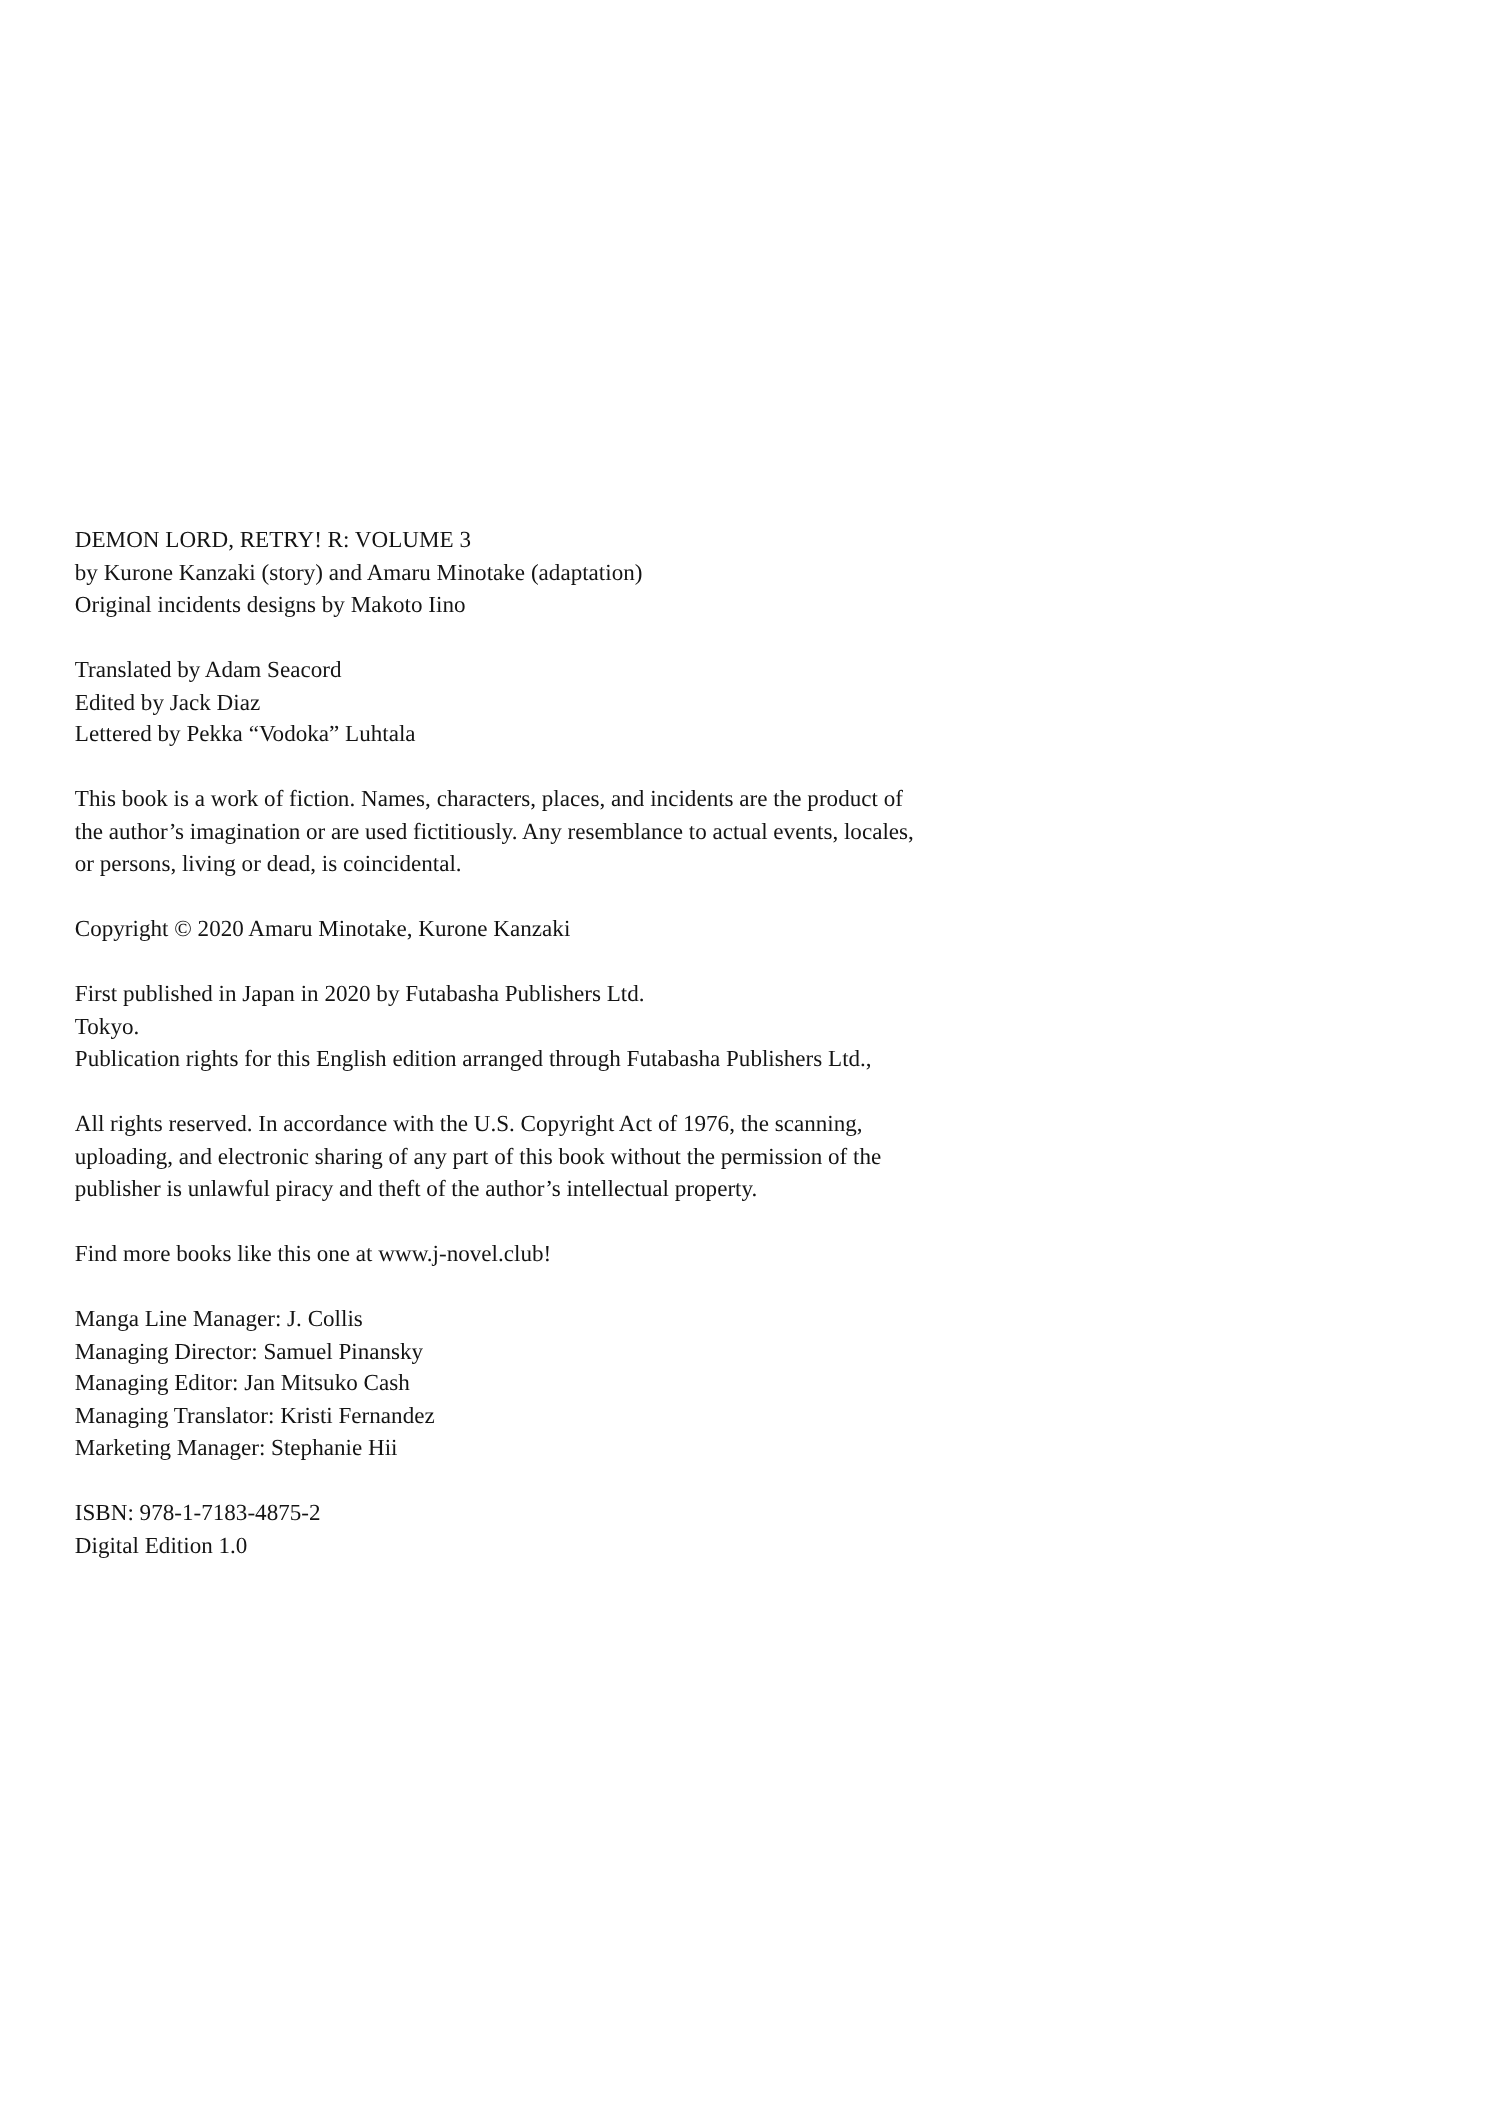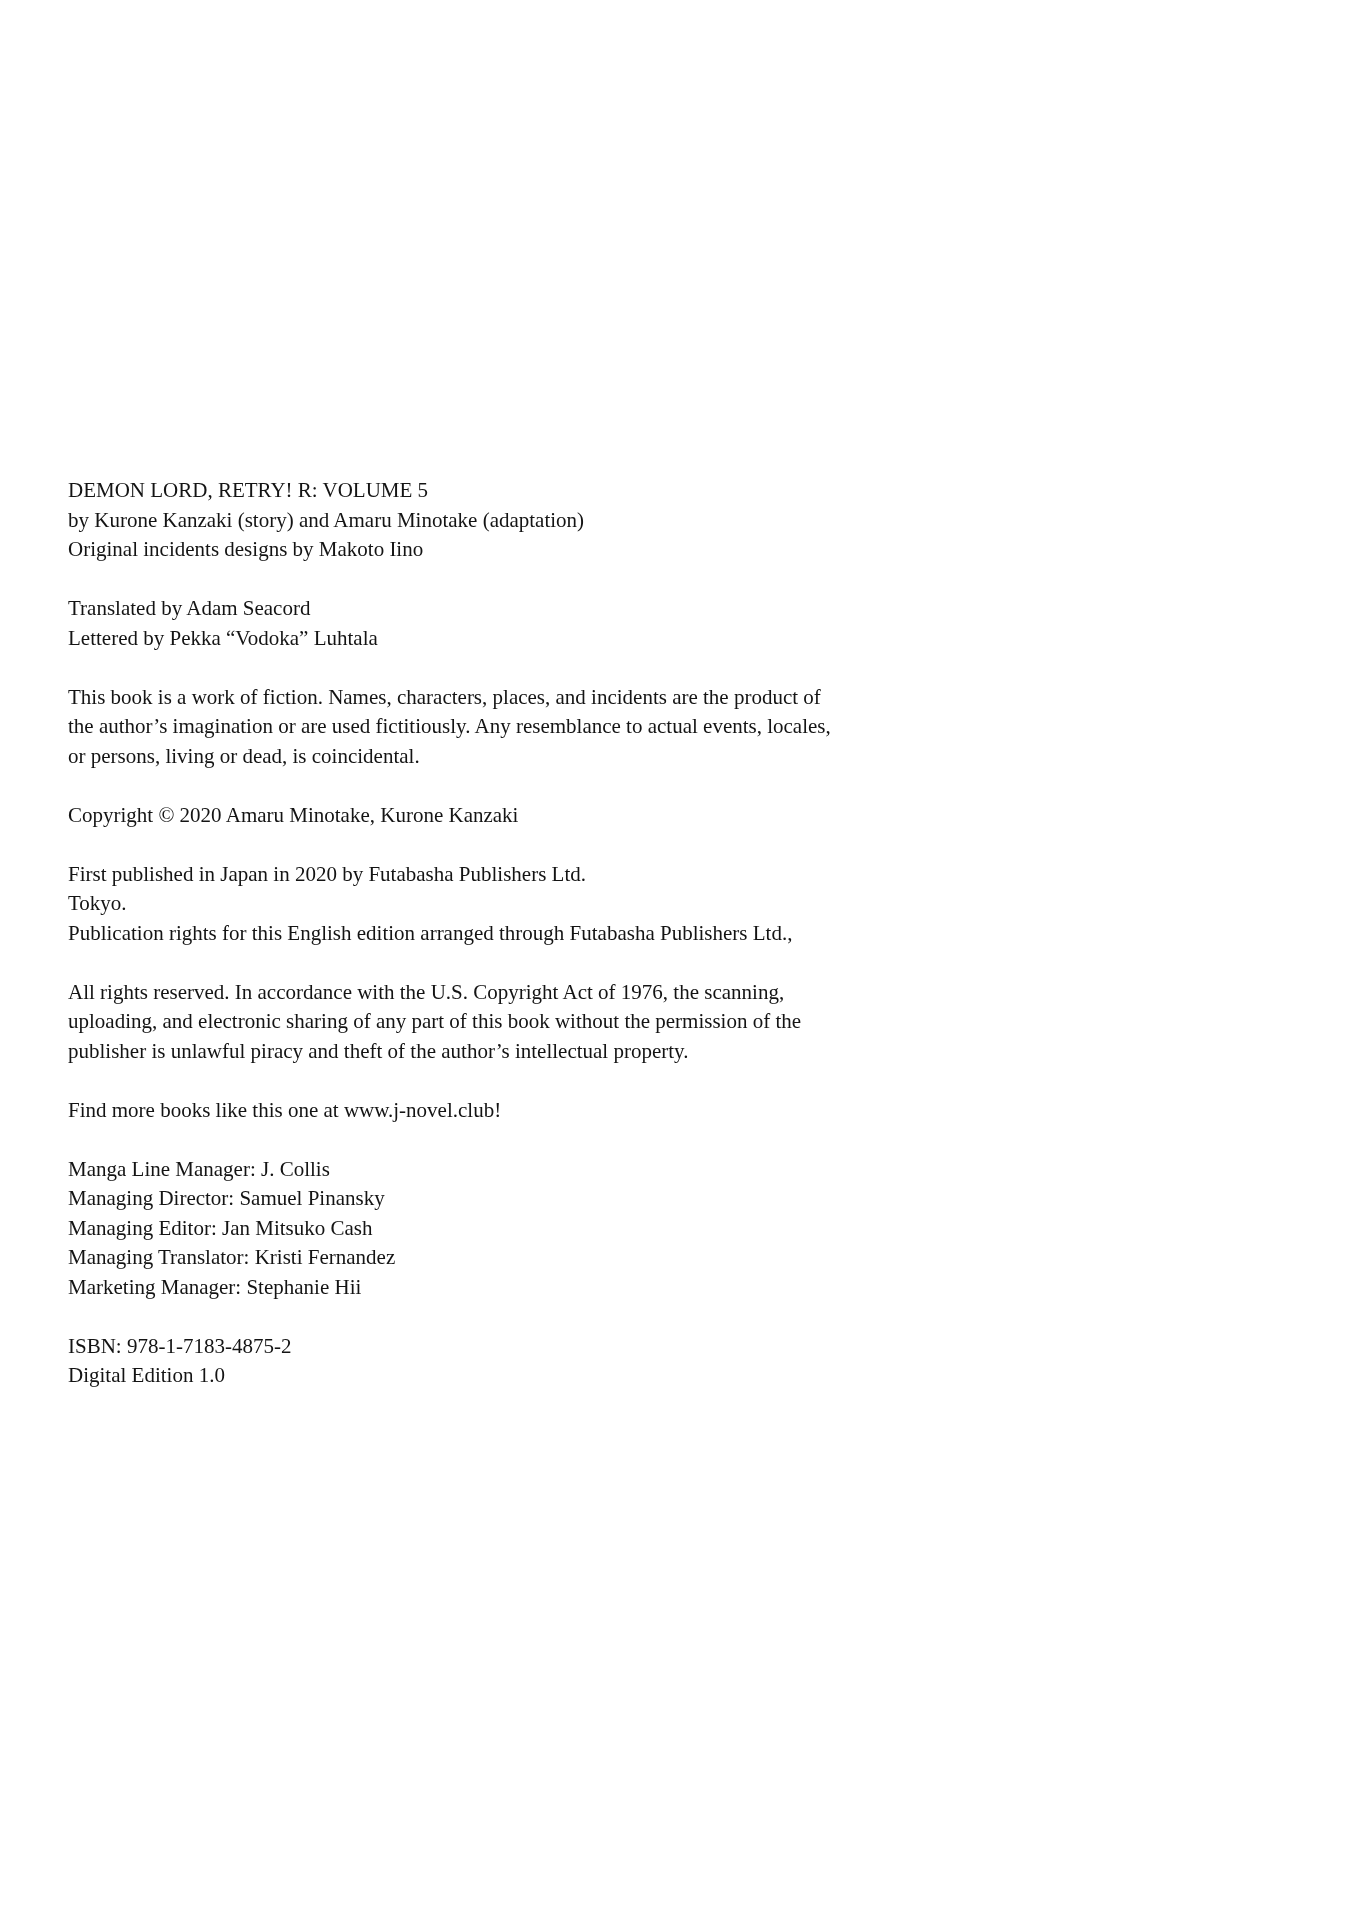--- a/index.html
+++ b/index.html
@@ -38,27 +38,28 @@
     white-space: pre-wrap;
   }
 </style>
 </head>
 <body>
 
 <div class="page">
   <div class="colophon">
 
     <div class="block">
-      <div class="line">DEMON LORD, RETRY! R: VOLUME 5</div>
+      <div class="line">DEMON LORD, RETRY! R: VOLUME 3</div>
       <div class="line">by Kurone Kanzaki (story) and Amaru Minotake (adaptation)</div>
       <div class="line">Original incidents designs by Makoto Iino</div>
     </div>
 
     <div class="block">
       <div class="line">Translated by Adam Seacord</div>
+      <div class="line">Edited by Jack Diaz</div>
       <div class="line">Lettered by Pekka “Vodoka” Luhtala</div>
     </div>
 
     <div class="block">
       <div class="line">This book is a work of fiction. Names, characters, places, and incidents are the product of</div>
       <div class="line">the author’s imagination or are used fictitiously. Any resemblance to actual events, locales,</div>
       <div class="line">or persons, living or dead, is coincidental.</div>
     </div>
 
     <div class="block">

